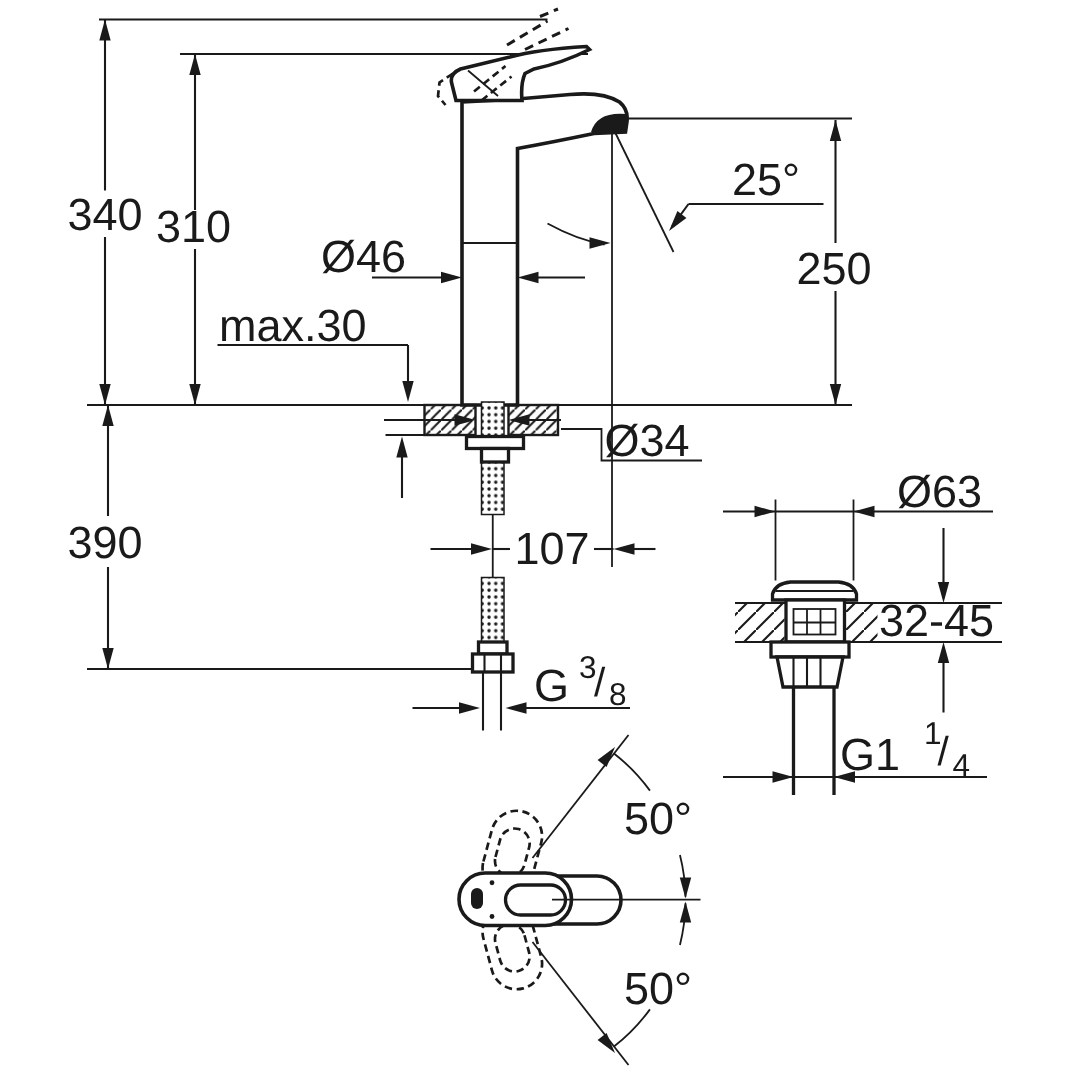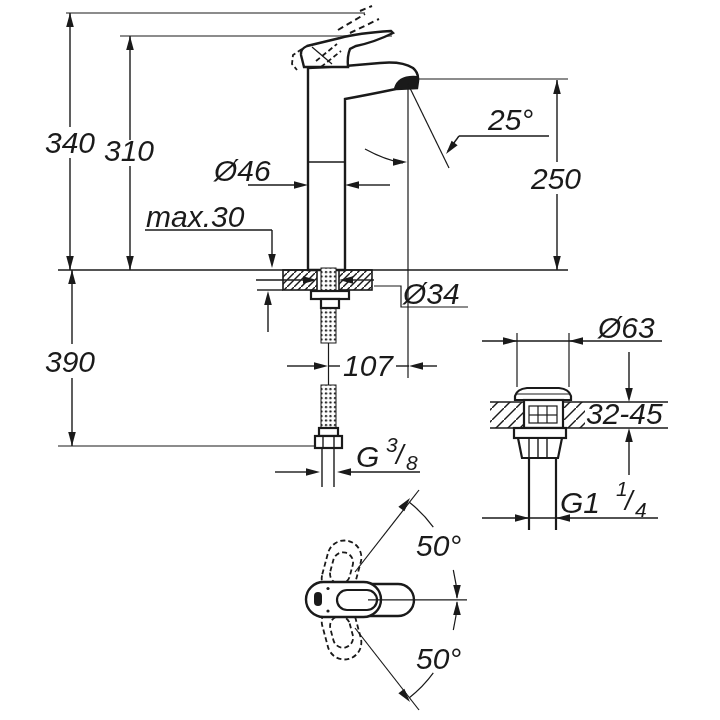--- a/index.html
+++ b/index.html
@@ -1,16 +1,16 @@
 <!DOCTYPE html>
 <html><head>
 <meta charset="utf-8">
 <style>
   html,body{margin:0;padding:0;background:#fff;}
-  .stage{width:681px;height:720px;background:#fff;position:relative;font-family:"Liberation Sans",sans-serif;font-style:italic;}
+  .stage{width:681px;height:720px;background:#fff;position:relative;font-family:"Liberation Sans",sans-serif;}
   svg{display:block;}
   svg text{fill:#1a1a1a;font-family:"Liberation Sans",sans-serif;}
   .t30{font-size:30px;}
   .t21{font-size:21px;}
   .t27{font-size:27px;}
   .ln{stroke:#1a1a1a;stroke-width:1.4;fill:none;}
   .thin{stroke:#1a1a1a;stroke-width:1.2;fill:none;}
   .body{stroke:#1a1a1a;stroke-width:2.4;fill:#fff;}
   .body2{stroke:#1a1a1a;stroke-width:2.2;fill:#fff;}
   .dash{stroke:#1a1a1a;stroke-width:2;fill:none;stroke-dasharray:6 4;}

